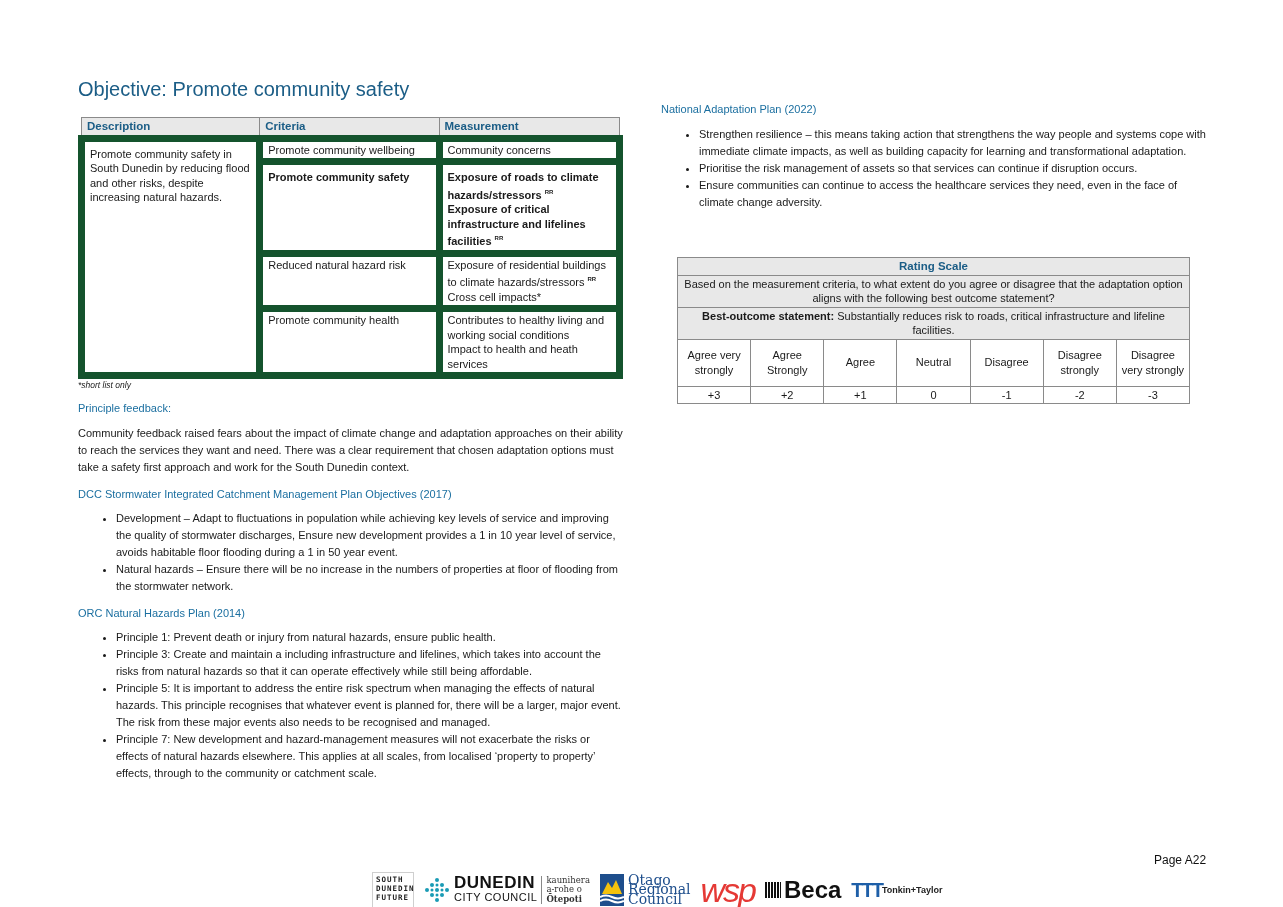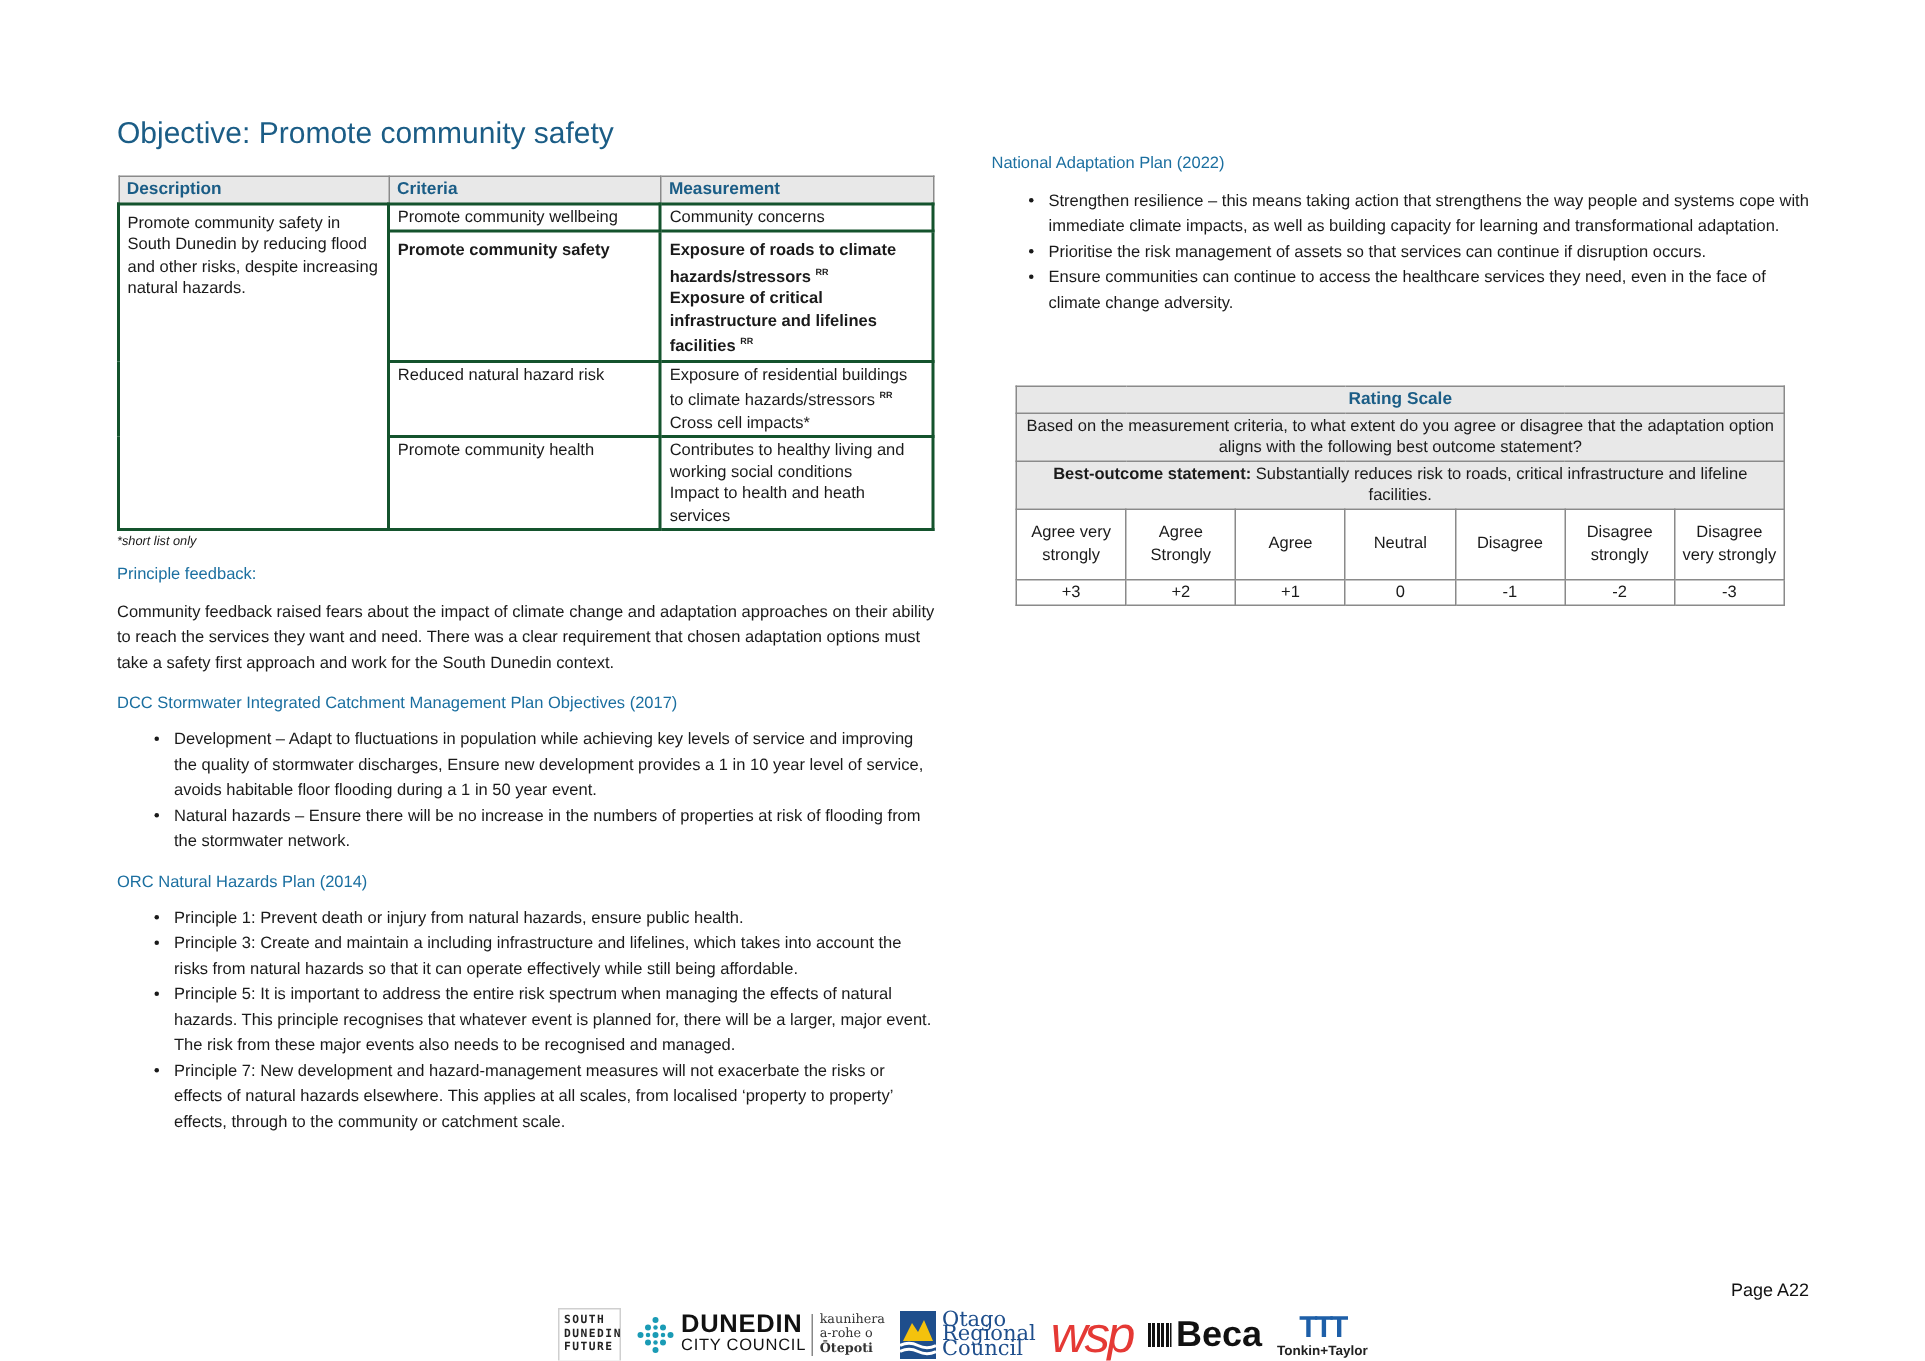--- a/index.html
+++ b/index.html
@@ -5,21 +5,21 @@
   html, body { margin: 0; padding: 0; background: #ffffff; }
   body { width: 1283px; height: 907px; position: relative; overflow: hidden;
          font-family: "Liberation Sans", "DejaVu Sans", sans-serif; color: #1a1a1a; }
   .page-title { position: absolute; left: 78px; top: 78px; font-size: 20px; color: #1b5d86; font-weight: normal; margin: 0; }
 
   
   .left { position: absolute; left: 78px; top: 117px; width: 545px; }
   table.crit { border-collapse: collapse; width: 545px; font-size: 11px; line-height: 14.5px; padding-left: 48px; }
   table.crit th { background: #e8e8e8; color: #1b5d86; text-align: left; font-weight: bold; font-size: 11.5px;
                   padding: 1px 5px; border: 1px solid #8a8a8a; }
-  table.crit td { border: 2px solid #14532d; padding: 1px 5px 1px 5px; vertical-align: top; }
+  table.crit td { border: 7px solid #14532d; padding: 1px 5px 1px 5px; vertical-align: top; }
   table.crit td.desc { padding-top: 5px; }
   table.crit .bold { font-weight: bold; }
   sup.rr { font-size: 6px; font-weight: bold; vertical-align: 5px; margin-left: 3px; }
   .footnote { font-size: 8.5px; font-style: italic; margin-top: 1px; }
   .under { font-size: 11px; text-decoration: underline; margin-top: 16px; }
   .subhead { font-size: 11px; color: #1b6fa0; margin-top: 12px; }
   .para { font-size: 11px; line-height: 17px; margin-top: 11px; }
   ul.bl { margin: 10px 0 0 0; padding-left: 38px; font-size: 11px; line-height: 17px; }
   ul.bl li { padding-left: 0px; }
 
@@ -40,21 +40,21 @@
   .logo-dcc { display: flex; align-items: center; gap: 4px; }
   .dcc-name { line-height: 14px; }
   .dcc-big { font-size: 17px; font-weight: bold; letter-spacing: 0.5px; color: #111; }
   .dcc-small { font-size: 11px; letter-spacing: 0.5px; color: #111; }
   .dcc-maori { border-left: 1px solid #888; padding-left: 4px; font-family: "DejaVu Serif", serif; font-size: 8.5px; line-height: 9.5px; color:#333; }
   .logo-orc { display: flex; align-items: center; gap: 4px; }
   .orc-text { font-family: "DejaVu Serif", serif; font-size: 14px; line-height: 9.5px; color: #1e4e8c; }
   .logo-wsp { font-size: 34px; color: #e53935; font-weight: normal; letter-spacing: -2px; font-style: italic; line-height: 34px; }
   .logo-beca { display: flex; align-items: center; gap: 3px; font-size: 24px; font-weight: bold; color: #111; }
   .beca-mark { width: 16px; height: 16px; background: repeating-linear-gradient(90deg, #111 0 2px, #fff 2px 3px); }
-  .logo-tt { display: flex; flex-direction: column; align-items: center; }
+  .logo-tt { display: flex; flex-direction: row; align-items: center; }
   .tt-mark { font-size: 20px; font-weight: bold; color: #1e5fa8; letter-spacing: -2px; line-height: 20px; }
   .tt-name { font-size: 9px; font-weight: bold; color: #222; }
   .page-num { position: absolute; left: 1154px; top: 853px; font-size: 12px; color: #111; }
 </style>
 </head>
 <body>
 
 <h1 class="page-title">Objective: Promote community safety</h1>
 
 <div class="left">
@@ -100,21 +100,21 @@
     </table>
   <div class="footnote">*short list only</div>
 
 
   <div class="subhead">Principle feedback:</div>
   <div class="para">Community feedback raised fears about the impact of climate change and adaptation approaches on their ability to reach the services they want and need. There was a clear requirement that chosen adaptation options must take a safety first approach and work for the South Dunedin context.</div>
 
   <div class="subhead">DCC Stormwater Integrated Catchment Management Plan Objectives (2017)</div>
   <ul class="bl">
     <li>Development – Adapt to fluctuations in population while achieving key levels of service and improving the quality of stormwater discharges, Ensure new development provides a 1 in 10 year level of service, avoids habitable floor flooding during a 1 in 50 year event.</li>
-    <li>Natural hazards – Ensure there will be no increase in the numbers of properties at risk of flooding from the stormwater network.</li>
+    <li>Natural hazards – Ensure there will be no increase in the numbers of properties at floor of flooding from the stormwater network.</li>
   </ul>
 
   <div class="subhead">ORC Natural Hazards Plan (2014)</div>
   <ul class="bl">
     <li>Principle 1:  Prevent death or injury from natural hazards, ensure public health.</li>
     <li>Principle 3:  Create and maintain a including infrastructure and lifelines, which takes into account the risks from natural hazards so that it can operate effectively while still being affordable.</li>
     <li>Principle 5:  It is important to address the entire risk spectrum when managing the effects of natural hazards. This principle recognises that whatever event is planned for, there will be a larger, major event. The risk from these major events also needs to be recognised and managed.</li>
     <li>Principle 7:  New development and hazard-management measures will not exacerbate the risks or effects of natural hazards elsewhere. This applies at all scales, from localised ‘property to property’ effects, through to the community or catchment scale.</li>
   </ul>
 </div>

